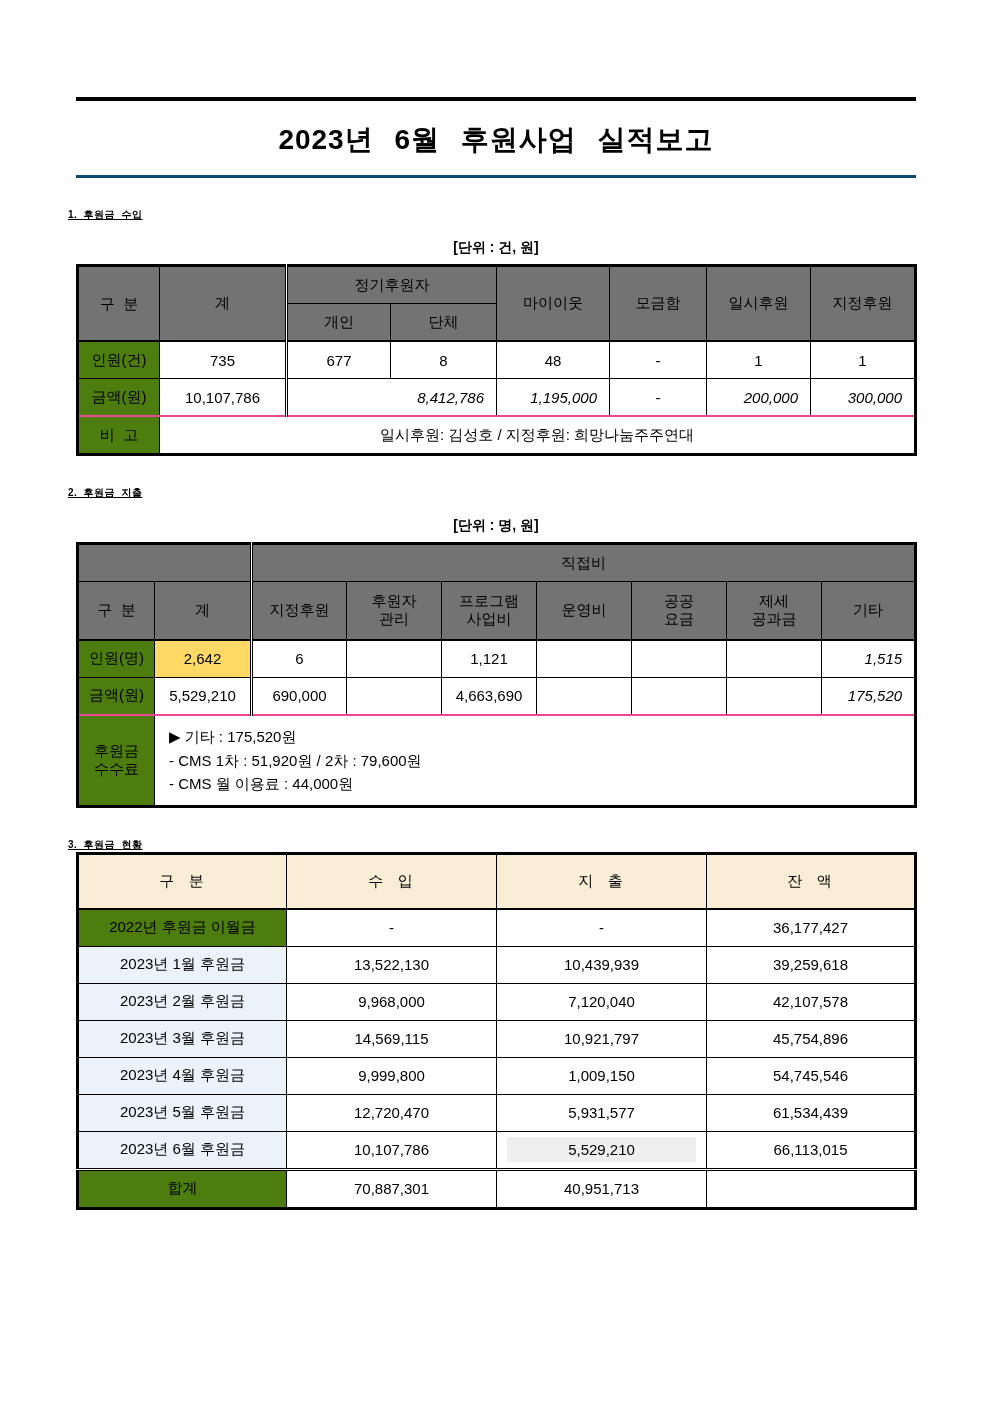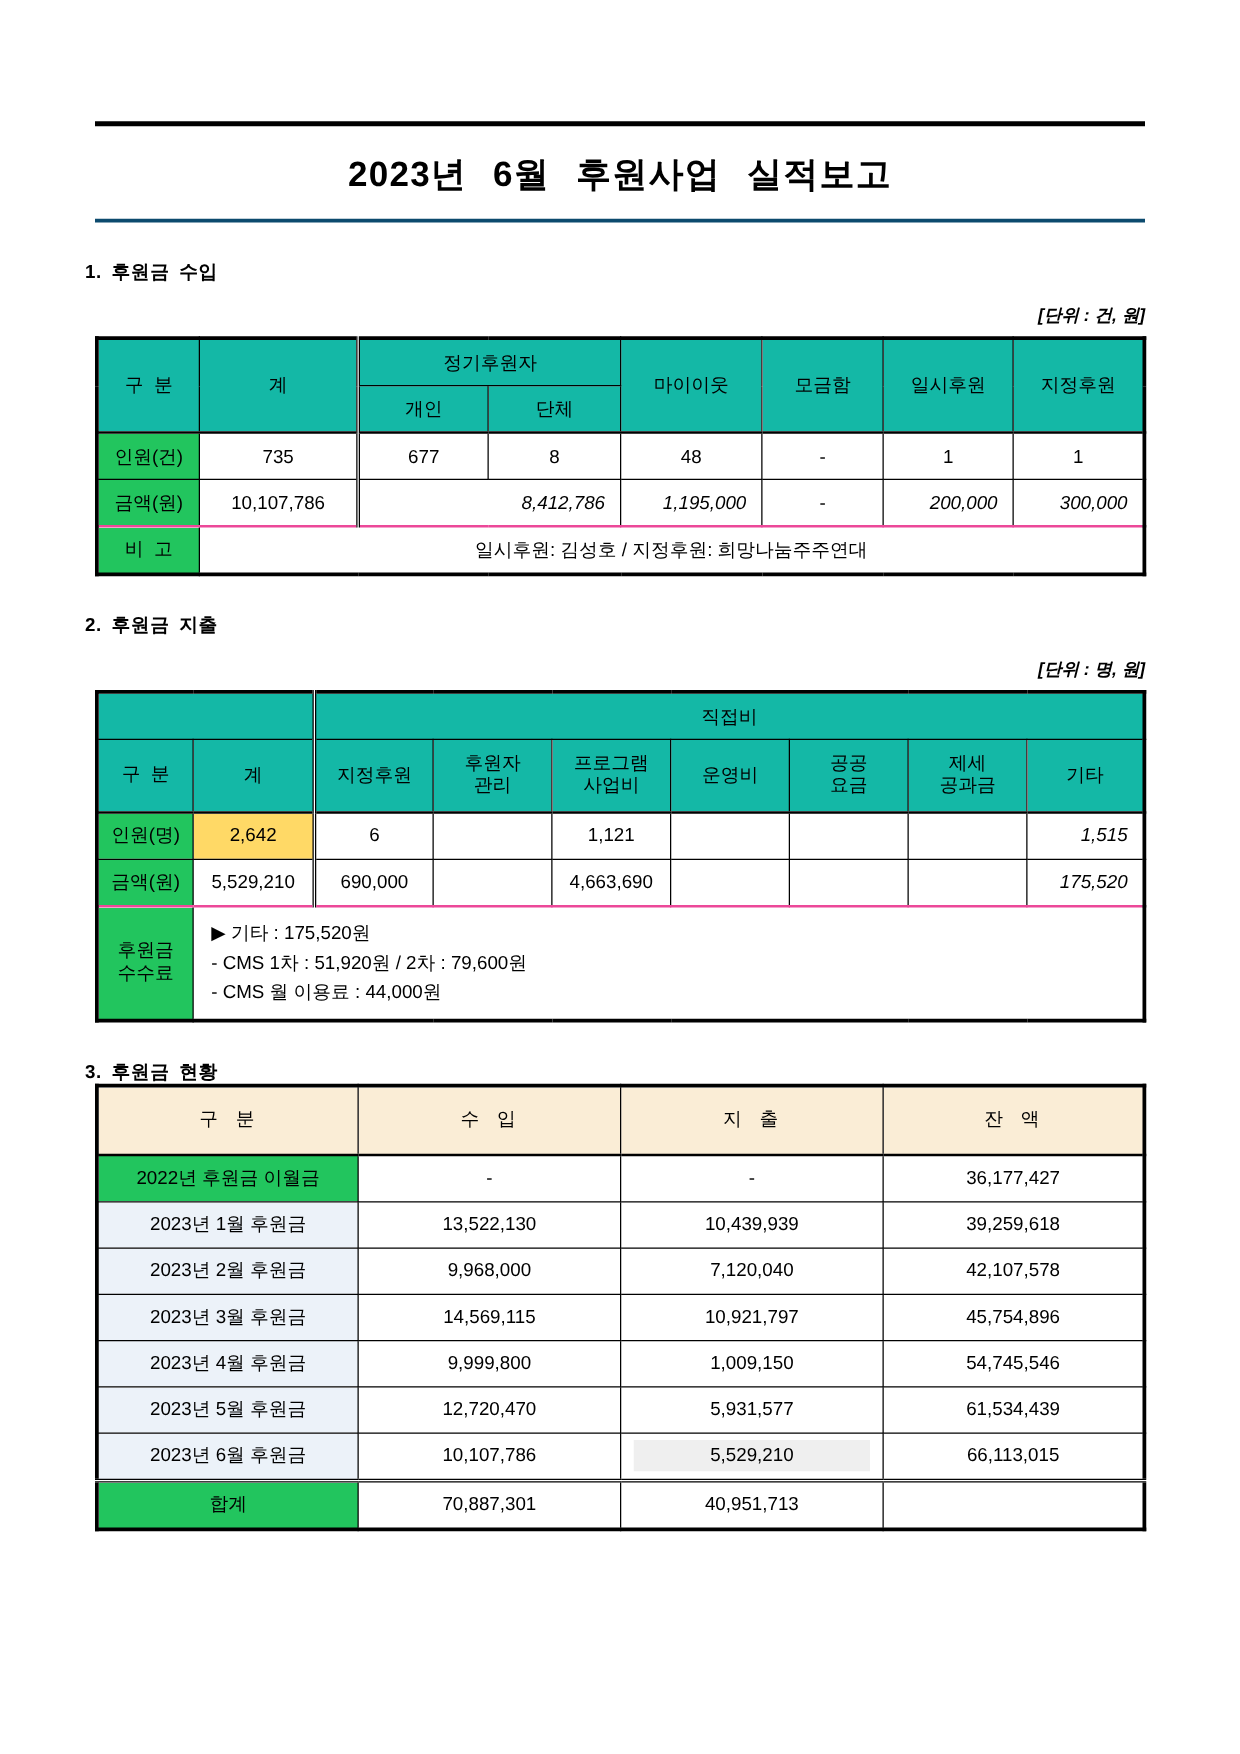--- a/index.html
+++ b/index.html
@@ -18,42 +18,41 @@
     text-align:center;
     padding:20px 0 16px;
   }
   .doc-title{
     font-size:28px;font-weight:bold;
     letter-spacing:1px;word-spacing:12px;
   }
 
   
   .sec-heading{
-    font-size:15px;font-weight:bold;
-    margin:30px 0 0 -8px;letter-spacing:.5px;word-spacing:3px;
+    font-size:10px;font-weight:bold;
+    margin:30px 0 0 -8px;letter-spacing:.5px;word-spacing:3px;text-decoration:underline;
   }
   .unit{
-    text-align:right;font-weight:bold;font-size:14px;
+    text-align:center;font-weight:bold;font-size:14px;
     margin:17px 0 7px;
-    font-style:italic;
   }
 
   
   table{
     width:838px;border-collapse:collapse;border:3px solid #000;
     table-layout:fixed;
   }
   td{
     border:1px solid #000;
     text-align:center;vertical-align:middle;
     font-size:15px;padding:0;height:36px;
     overflow:hidden;
   }
-  .hd{background:#14b8a6;margin-top:32px;}              
-  .lbl{background:#22c55e;}             
+  .hd{background:#737373;margin-top:32px;}              
+  .lbl{background:#4d7c0f;}             
   .lblm{background:#ECF2F9;}            
   .crm{background:#FAEDD6;}             
   .ylw{background:#FFD966;}             
   .wsp{white-space:pre-wrap;line-height:1.2;}
   .num-r{text-align:right;padding-right:12px;font-style:italic;}
   .bb2{border-bottom:2px solid #000;}
   .bt2{border-top:2px solid #ec4899;}
   .bt3d{border-top:3px double #000;}
   .dbl{border-left:3px double #000;}
 

